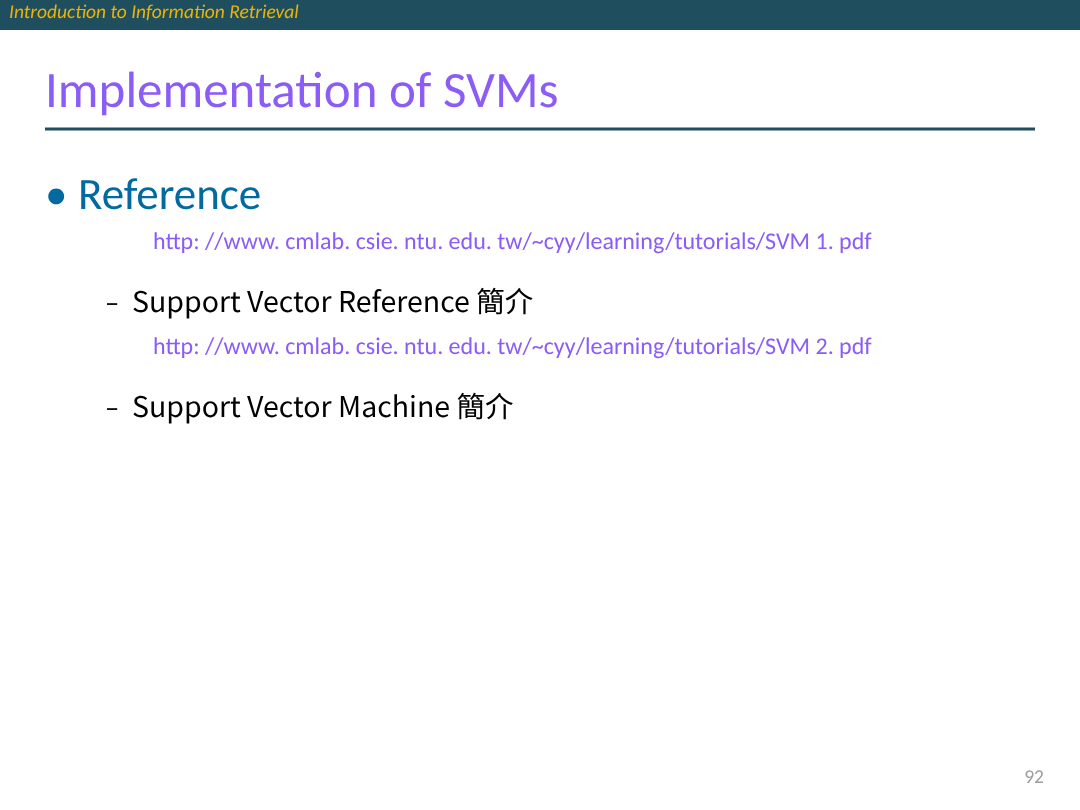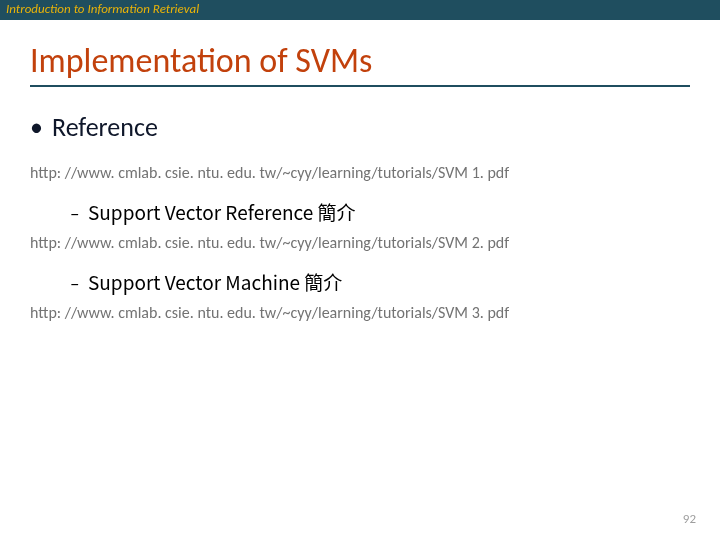--- a/index.html
+++ b/index.html
@@ -20,48 +20,49 @@
     font-size: 13px;
     padding: 1px 6px;
     font-family: Calibri, Arial, sans-serif;
   }
   .title-wrap {
     padding: 22px 30px 6px 30px;
   }
   .slide-title {
     font-size: 34px;
     font-weight: 400;
-    color: #c2410c;
+    color: #8b5cf6;
     line-height: 1.1;
     padding-bottom: 6px;
   }
   .title-rule {
     height: 2px;
     background: #1f4e5f;
     width: 660px;
   }
   .content {
     padding: 18px 30px 0 30px;
   }
   .lvl1 {
-    font-size: 26px;
-    color: #0f172a;
-    margin-bottom: 20px;
+    font-size: 30px;
+    color: #0369a1;
+    margin-bottom: 4px;
   }
   .lvl1 .bullet { display:inline-block; width: 22px; }
   .lvl2 {
     font-size: 19px;
     color: #000;
     margin-left: 40px;
     margin-bottom: 8px;
   }
   .lvl2 .dash { display:inline-block; width: 18px; }
   .url {
     font-size: 16px;
-    color: #737373;
+    color: #8b5cf6;
+    margin-left: 72px;
     margin-bottom: 16px;
     word-break: break-all;
   }
   .page-num {
     position: absolute;
     right: 24px;
     bottom: 14px;
     font-size: 13px;
     color: #9e9e9e;
   }
@@ -88,17 +89,16 @@
   <div class="url">http: //www. cmlab. csie. ntu. edu. tw/~cyy/learning/tutorials/SVM 1. pdf</div>
 
   <div class="lvl2">
     <span class="dash">–</span><span class="cjk">Support Vector Reference  簡介</span>
   </div>
   <div class="url">http: //www. cmlab. csie. ntu. edu. tw/~cyy/learning/tutorials/SVM 2. pdf</div>
 
   <div class="lvl2">
     <span class="dash">–</span><span class="cjk">Support Vector Machine 簡介</span>
   </div>
-  <div class="url">http: //www. cmlab. csie. ntu. edu. tw/~cyy/learning/tutorials/SVM 3. pdf</div>
 
 </div>
 
 <div class="page-num">92</div>
 
 </body></html>

